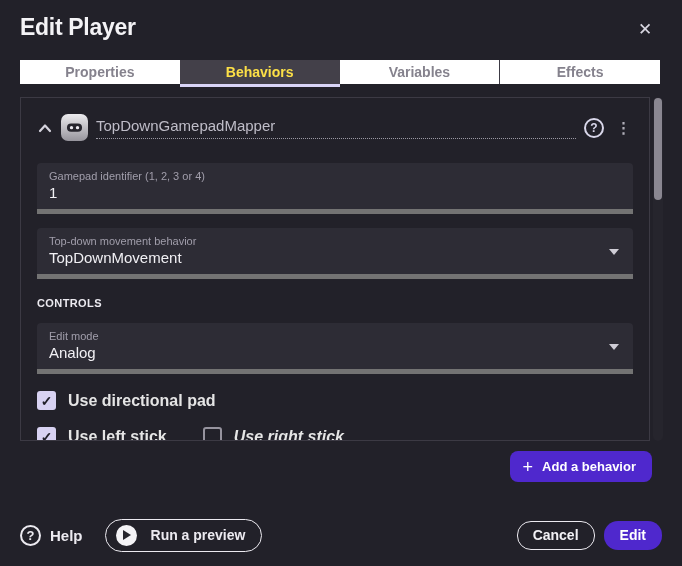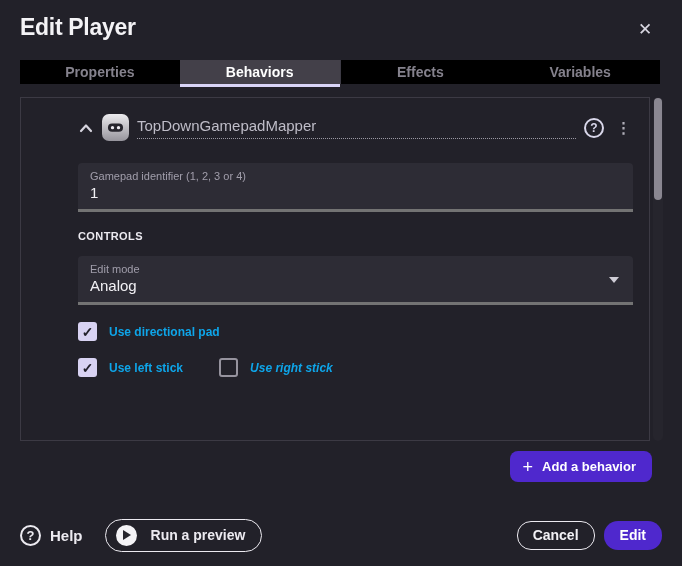--- a/index.html
+++ b/index.html
@@ -12,59 +12,59 @@
   .app { position:relative; width:682px; height:566px; background:#222129; }
 
   
   .header { position:absolute; top:1px; left:0; right:0; height:60px; }
   .title { position:absolute; left:20px; top:13px; font-size:23px; font-weight:700; color:#f4f3f6; letter-spacing:-0.3px; }
   .close-btn { position:absolute; right:26px; top:18px; width:22px; height:22px; color:#d8d6e0;
     font-size:17px; line-height:22px; text-align:center; cursor:pointer; }
 
   
   .tabs { position:absolute; top:60px; left:20px; width:640px; height:24px; display:flex; }
-  .tab { flex:1; background:#000000; color:#85828d; font-size:14px; font-weight:700;
+  .tab { flex:1; background:#ffffff; color:#85828d; font-size:14px; font-weight:700;
     text-align:center; line-height:24px; position:relative; cursor:pointer; }
   .tab.divider-left { border-left:1px solid #3c3a44; }
-  .tab.active { background:#434049; color:#ffffff; }
+  .tab.active { background:#434049; color:#fde047; }
   .tab.active::after { content:""; position:absolute; left:0; right:0; bottom:-3px; height:3px; background:#d9d4f7; }
 
   
   .panel { position:absolute; top:97px; left:20px; width:630px; height:344px;
-    border:1px solid #3c3a44; background:#222129; overflow:hidden;padding-left:41px; }
+    border:1px solid #3c3a44; background:#222129; overflow:hidden; }
 
   .behavior-header { display:flex; align-items:center; margin:16px 14px 0 16px; gap:8px; }
   .chev { width:16px; height:12px; display:flex; align-items:center; justify-content:center; cursor:pointer; }
   .gp-badge { width:27px; height:27px; border-radius:7px; background:linear-gradient(#ecebee,#96949c);
     display:flex; align-items:center; justify-content:center; }
   .behavior-name { flex:1; font-size:15px; color:#bfbdc8; padding-bottom:4px;
     border-bottom:1px dotted #9b99a4; cursor:text; }
   .help-circle { width:20px; height:20px; border:2px solid #d9d7ea; border-radius:50%;
     color:#d9d7ea; font-size:12px; font-weight:700; display:flex; align-items:center; justify-content:center; cursor:pointer; }
   .kebab { color:#b0aeb8; font-size:15px; font-weight:700; padding:0 4px; cursor:pointer; letter-spacing:0; }
 
   .field { margin:14px 16px 0 16px; background:#2d2c35; border-radius:4px 4px 0 0;
-    border-bottom:3px solid #737373; padding:7px 12px 8px 12px; position:relative; cursor:text; }
+    border-bottom:5px solid #737373; padding:7px 12px 8px 12px; position:relative; cursor:text; }
   .field .flabel { font-size:11px; color:#a19eab; margin-bottom:2px; }
   .field .fvalue { font-size:15px; color:#f1f0f4; font-weight:400; }
   .field.first { margin-top:22px; }
   .field.select { cursor:pointer; }
   .caret { position:absolute; right:14px; top:50%; margin-top:-2px; width:0; height:0;
     border-left:5px solid transparent; border-right:5px solid transparent; border-top:6px solid #cfcdd6; }
 
   .section-title { margin:18px 16px 0 16px; font-size:11px; font-weight:700;
     letter-spacing:0.4px; color:#eceaf0; }
 
   .check-row { display:flex; align-items:center; margin:17px 16px 0 16px; gap:12px; }
   .check-item { display:flex; align-items:center; gap:12px; cursor:pointer; }
   .check-item + .check-item { margin-left:24px;font-style:italic; }
   .cbox { width:19px; height:19px; border-radius:3px; display:flex; align-items:center; justify-content:center; flex:none; }
   .cbox.checked { background:#d8d2f2; color:#201f28; font-size:14px; font-weight:700; }
   .cbox.unchecked { border:2px solid #96939e; background:transparent; }
-  .check-label { font-size:12px; font-weight:700; color:#0ea5e9; }
+  .check-label { font-size:16px; font-weight:700; color:#e5e5e5; }
 
   
   .scrollbar { position:absolute; top:97px; left:653px; width:10px; height:344px; background:#26252d; border-radius:5px; }
   .scroll-thumb { position:absolute; top:1px; left:1px; width:8px; height:102px; background:#8a8791; border-radius:4px; cursor:grab; }
 
   
   .add-row { position:absolute; top:451px; right:30px; }
   .btn-add { display:flex; align-items:center; gap:9px; background:#4f28cd; color:#ffffff;
     border:none; border-radius:8px; height:31px; padding:0 16px 0 13px;
     font-family:inherit; font-size:13px; font-weight:700; cursor:pointer; }
@@ -96,22 +96,22 @@
 <div class="app">
 
   <div class="header">
     <div class="title">Edit Player</div>
     <div class="close-btn">✕</div>
   </div>
 
   <div class="tabs">
     <div class="tab">Properties</div>
     <div class="tab active">Behaviors</div>
+    <div class="tab">Variables</div>
     <div class="tab divider-left">Effects</div>
-    <div class="tab">Variables</div>
   </div>
 
   <div class="panel">
 
     <div class="behavior-header">
       <div class="chev">
         <svg width="14" height="10" viewBox="0 0 14 10">
             <polyline points="2,8 7,2.5 12,8" fill="none" stroke="#d6d4de" stroke-width="2.2" stroke-linecap="round" stroke-linejoin="round"></polyline>
           </svg>
       </div>
@@ -125,20 +125,25 @@
       <div class="behavior-name">TopDownGamepadMapper</div>
       <div class="help-circle">?</div>
       <div class="kebab">⋮</div>
     </div>
 
     <div class="field first">
       <div class="flabel">Gamepad identifier (1, 2, 3 or 4)</div>
       <div class="fvalue">1</div>
     </div>
 
+    <div class="field select">
+      <div class="flabel">Top-down movement behavior</div>
+      <div class="fvalue">TopDownMovement</div>
+      <div class="caret"></div>
+    </div>
 
     <div class="section-title">CONTROLS</div>
 
     <div class="field select">
       <div class="flabel">Edit mode</div>
       <div class="fvalue">Analog</div>
       <div class="caret"></div>
     </div>
 
     <div class="check-row">

